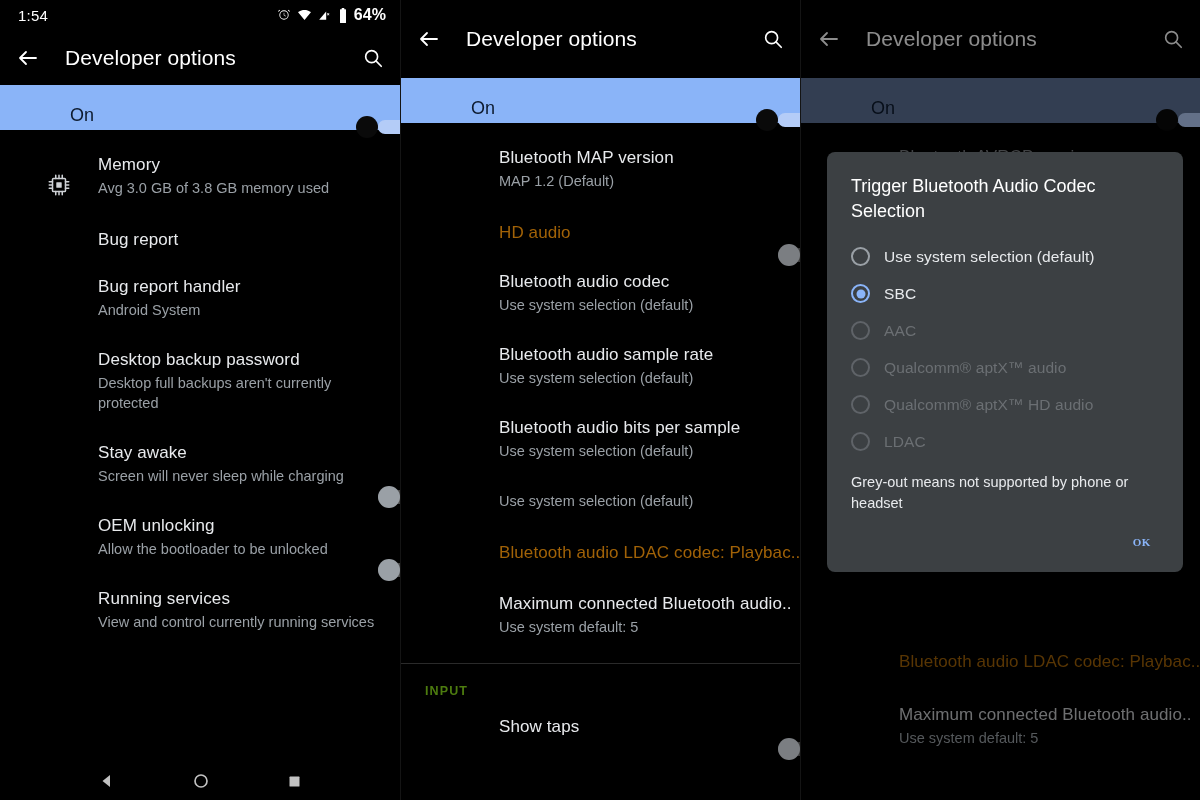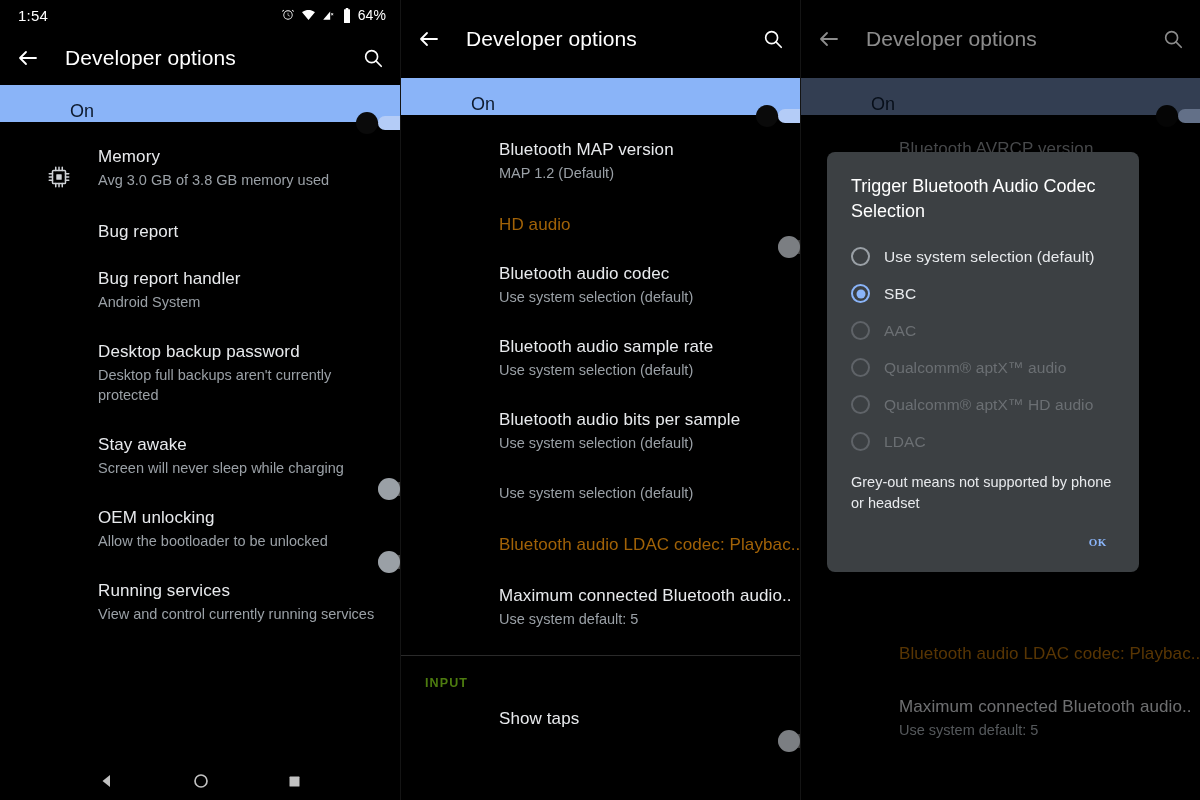--- a/index.html
+++ b/index.html
@@ -23,37 +23,37 @@
   
   .statusbar {
     height:30px; display:flex; align-items:center;
     padding:0 14px 0 18px; color:#fff; font-size:15px;
   }
   .statusbar .clock { font-size:15px; letter-spacing:.2px; }
   .statusbar .sb-right {
     margin-left:auto; display:flex; align-items:center; gap:6px;
   }
   .statusbar .sb-right svg { display:block; }
-  .statusbar .batt-pct { font-size:14px; font-weight:400; letter-spacing:.1px; }
+  .statusbar .batt-pct { font-size:16px; font-weight:700; letter-spacing:.1px; }
 
   
   .toolbar {
     height:55px; display:flex; align-items:center;
     padding:0 16px; color:#fff;
   }
   .toolbar .tb-title {
     font-size:21px; margin-left:25px; letter-spacing:.1px; font-weight:400;
     white-space:nowrap;
   }
   .toolbar .tb-search { margin-left:auto; }
   .toolbar svg { display:block; }
 
   
   .master {
-    height:37px; display:flex; align-items:center;
+    height:45px; display:flex; align-items:center;
     background:#8ab4f8; padding:16px 22px 0 70px;
   }
   .master .m-label { color:#0d1a2e; font-size:18px; }
   .master .sw { margin-left:auto; }
 
   .switch { position:relative; width:48px; height:22px; }
   .switch .track {
     position:absolute; top:4px; left:0; width:48px; height:14px;
     border-radius:7px;
   }
@@ -99,21 +99,21 @@
     padding:0 60px;
   }
   .navbar svg { display:block; }
 
   
   .scrim {
     position:absolute; inset:0; background:rgba(0,0,0,.45);
     pointer-events:none;
   }
   .dialog {
-    position:absolute; left:26px; top:152px; width:312px;
+    position:absolute; left:26px; top:152px; width:356px;
     background:#3c4043; border-radius:8px;
     padding:22px 24px 8px 24px;
     box-shadow:0 10px 28px rgba(0,0,0,.6);
   }
   .dialog .dtitle {
     color:#fff; font-size:18px; line-height:25px; font-weight:500;
     margin-bottom:14px;
   }
   .radio-row { display:flex; align-items:center; padding:9px 0; }
   .radio {

